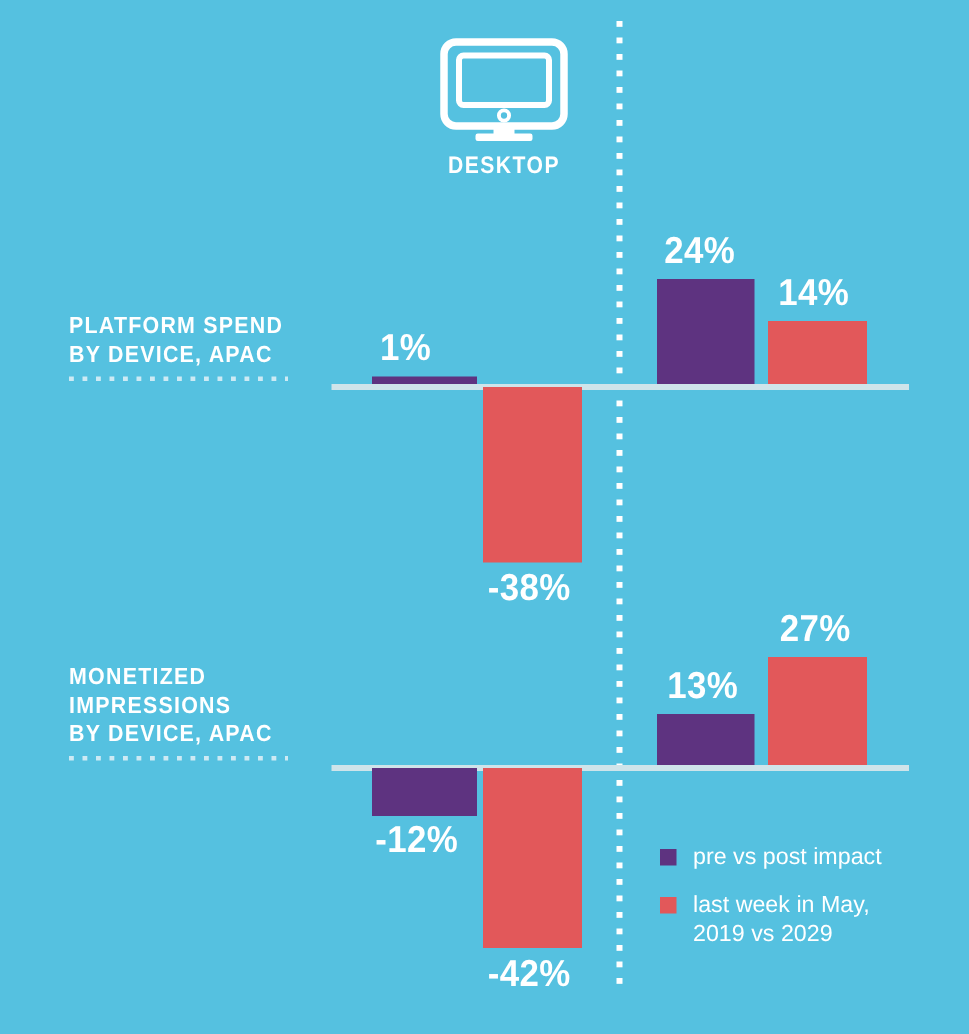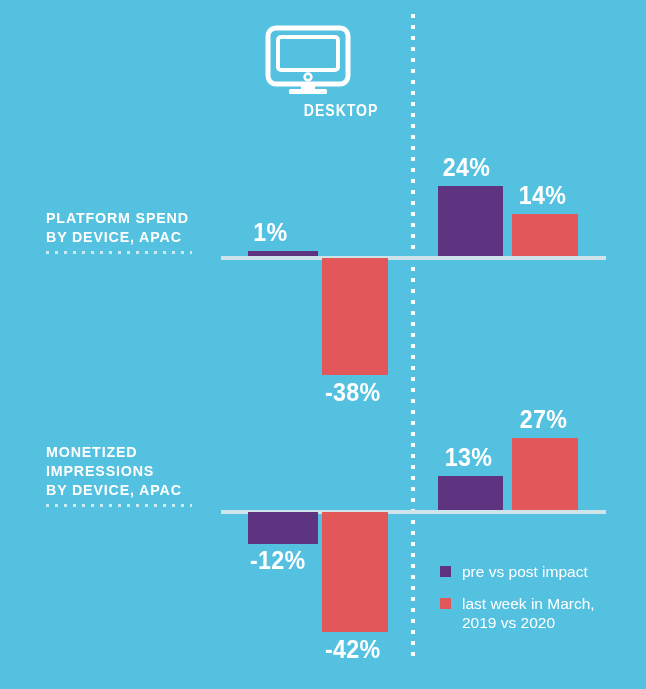--- a/index.html
+++ b/index.html
@@ -31,21 +31,21 @@
     background-image: linear-gradient(to bottom, #ffffff 0px, #ffffff 4px, rgba(255,255,255,0) 4px, rgba(255,255,255,0) 11px);
     background-size: 4px 11px;
     background-repeat: repeat-y;
   }
 
   
   .device-head {
     position: absolute;
     text-align: center;
   }
-  .device-head.desktop { left: 228px; top: 24px; width: 160px; text-align: right; }
+  .device-head.desktop { left: 256px; top: 24px; width: 160px; }
   .device-head.mobile  { left: 430px; top: 24px; width: 160px; }
 
   .device-icon {
     height: 72px;
     display: flex;
     align-items: center;
     justify-content: center;
   }
   .device-label {
     margin-top: 6px;
@@ -219,19 +219,19 @@
   </div>
 
   <div class="legend">
     <div class="legend-row">
       <div class="legend-swatch purple"></div>
       <div class="legend-text">pre vs post impact</div>
     </div>
     <div class="legend-row">
       <div class="legend-swatch red"></div>
       <div class="legend-text">
-        <div>last week in March,</div>
-        <div>2019 vs 2020</div>
+        <div>last week in May,</div>
+        <div>2019 vs 2029</div>
       </div>
     </div>
   </div>
 
 </div>
 
 </body></html>

